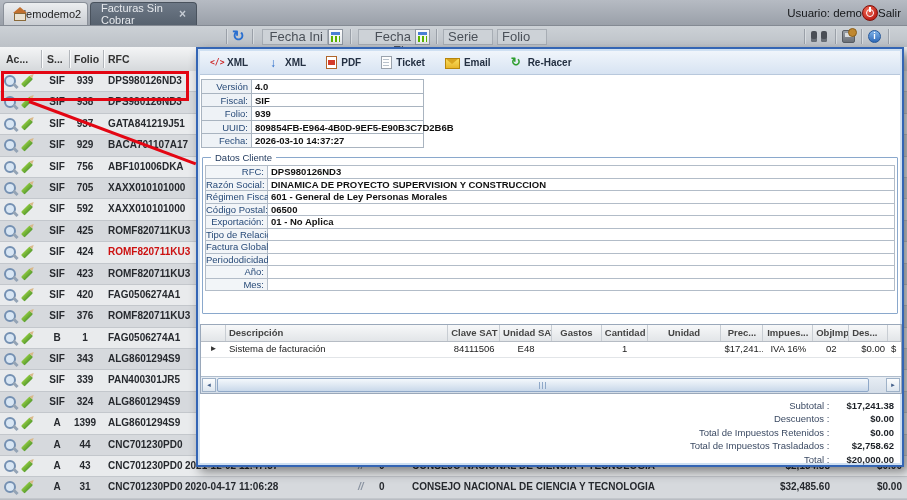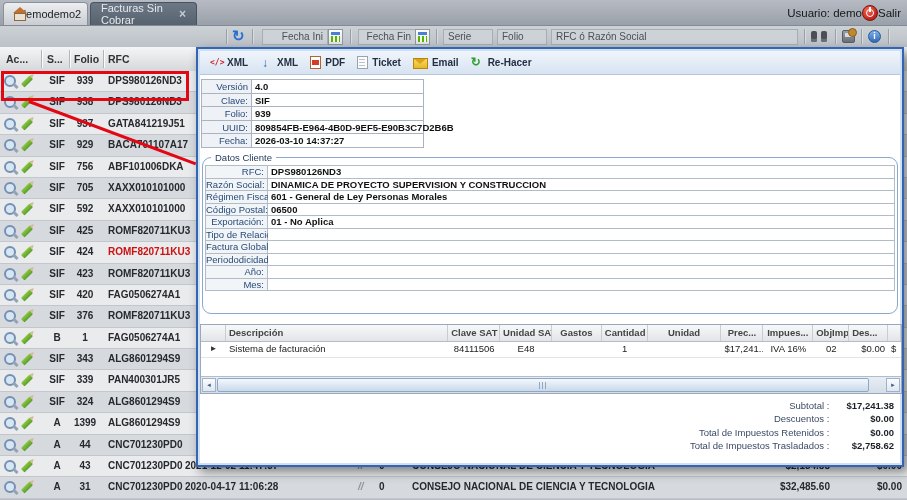--- a/index.html
+++ b/index.html
@@ -17,21 +17,21 @@
   .ic-home::after{content:"";position:absolute;left:-1px;top:-2px;border-left:7px solid transparent;border-right:7px solid transparent;border-bottom:6px solid #c1702e;}
   .userarea{position:absolute;right:6px;top:0;height:25px;display:flex;align-items:center;gap:0;font-size:11.5px;color:#15171a;}
   .ic-power{position:relative;width:14px;height:14px;border-radius:50%;background:radial-gradient(circle at 35% 30%,#f26a55,#c0231a 70%);border:1px solid #7e120c;display:inline-block;}
   .ic-power::before{content:"";position:absolute;left:3px;top:3px;width:6px;height:6px;border:1.5px solid #fff;border-radius:50%;}
   .ic-power::after{content:"";position:absolute;left:6.5px;top:1.5px;width:2px;height:5px;background:#fff;}
 
   
   .toolbar{position:absolute;left:0;top:26px;width:907px;height:21px;background:linear-gradient(#ccd1d6,#bcc1c7);border-bottom:1px solid #93999f;}
   .tsep{position:absolute;top:3px;width:1px;height:15px;background:#9aa0a8;box-shadow:1px 0 0 #d8dce0;}
   .ic-refresh{position:absolute;top:1px;color:#2a6fd0;font-size:15px;font-weight:bold;line-height:18px;}
-  .tinput{position:absolute;top:3px;height:14px;background:#cdd2d7;border:1px solid #a7adb4;font-size:10px;color:#4a5058;line-height:14px;box-sizing:content-box;padding:0 4px;}
+  .tinput{position:absolute;top:3px;height:14px;background:#cdd2d7;border:1px solid #a7adb4;font-size:13px;color:#4a5058;line-height:14px;box-sizing:content-box;padding:0 4px;}
   .tinput.r{text-align:right;}
   .calbtn{position:absolute;top:3px;width:15px;height:16px;background:linear-gradient(#fdfdfd,#dfe3e8);border:1px solid #8f96a0;box-sizing:border-box;}
   .calbtn::before{content:"";position:absolute;left:2px;top:2px;right:2px;height:3px;background:#4a7fd4;}
   .calbtn::after{content:"";position:absolute;left:2px;top:6px;right:2px;bottom:2px;background:repeating-linear-gradient(90deg,#59b200 0 2px,#f4f8f0 2px 4px);}
   .ic-binoc{position:absolute;top:5px;width:16px;height:11px;}
   .ic-binoc::before{content:"";position:absolute;left:0;top:0;width:6px;height:11px;background:#4a4f56;border-radius:2px;box-shadow:inset 0 -3px 0 #6a7078;}
   .ic-binoc::after{content:"";position:absolute;right:0;top:0;width:6px;height:11px;background:#4a4f56;border-radius:2px;box-shadow:inset 0 -3px 0 #6a7078;}
   .ic-savegear{position:absolute;top:4px;width:13px;height:13px;background:linear-gradient(#9aa0a8,#6c7178);border-radius:2px;border:1px solid #585d64;box-sizing:border-box;}
   .ic-savegear::before{content:"";position:absolute;left:2px;top:2px;right:2px;height:4px;background:#d8dce0;}
   .ic-savegear::after{content:"";position:absolute;right:-3px;top:-3px;width:7px;height:7px;border-radius:50%;background:#c08830;border:1px solid #8a5f1c;}
@@ -56,40 +56,40 @@
   .gc.razon{left:412px;}
   .gc.importe{left:740px;width:90px;text-align:right;}
   .gc.saldo{left:840px;width:62px;text-align:right;}
   .ic-mag{position:absolute;left:4px;top:4px;width:8px;height:8px;border:2px solid #7490b2;border-radius:50%;background:#d8e6f4;box-sizing:content-box;}
   .ic-mag::after{content:"";position:absolute;width:2.5px;height:6px;background:#93a3b5;right:-2px;bottom:-4px;transform:rotate(-45deg);}
   .ic-pen{position:absolute;left:21px;top:8px;width:12px;height:5px;background:linear-gradient(#8cc63f,#5a9e2f);border-radius:1px;transform:rotate(-45deg);}
   .ic-pen::after{content:"";position:absolute;right:-4px;top:0;border-top:2.5px solid transparent;border-bottom:2.5px solid transparent;border-left:4px solid #d9b98a;}
 
   
   .panel{position:absolute;left:196px;top:47px;width:708px;height:420px;background:#fff;border:2px solid #3465b4;box-sizing:border-box;box-shadow:inset 0 0 0 2px #cfe0f2, 4px 5px 10px rgba(0,0,0,.45);z-index:20;}
-  .ptoolbar{position:absolute;left:2px;top:2px;right:2px;height:24px;background:linear-gradient(#f0f5fb,#d7e3f2);border-bottom:1px solid #b8c8dc;display:flex;align-items:center;gap:12px;padding-left:10px;box-sizing:border-box;}
+  .ptoolbar{position:absolute;left:2px;top:2px;right:2px;height:24px;background:linear-gradient(#f0f5fb,#d7e3f2);border-bottom:1px solid #b8c8dc;display:flex;align-items:center;gap:20px;padding-left:10px;box-sizing:border-box;}
   .pbtn{display:flex;align-items:center;gap:4px;font-size:10px;font-weight:bold;color:#243042;cursor:default;}
   .tb-ico{display:inline-block;position:relative;width:13px;height:12px;}
   .xml-code-icon::before{content:"</>";position:absolute;left:0;top:1px;color:#cc2222;font:bold 8px "DejaVu Sans Mono",monospace;}
   .xml-download-icon::before{content:"↓";position:absolute;left:2px;top:-1px;color:#2468c8;font-size:12px;font-weight:bold;}
   .pdf-icon{background:#fff;border:1px solid #b0652a;width:9px;height:11px;}
   .pdf-icon::after{content:"";position:absolute;left:1px;top:3px;width:7px;height:5px;background:#d43b2a;}
   .ticket-icon{background:#fdfdfd;border:1px solid #9aa2ac;width:9px;height:11px;}
   .ticket-icon::after{content:"";position:absolute;left:1px;top:2px;width:6px;height:7px;background:repeating-linear-gradient(#b9c2cc 0 1px,transparent 1px 3px);}
   .email-icon{width:13px;height:9px;background:linear-gradient(#f9dd5e,#e8b62a);border:1px solid #b8860b;margin-top:2px;}
   .email-icon::after{content:"";position:absolute;left:0;top:0;border-left:6.5px solid transparent;border-right:6.5px solid transparent;border-top:5px solid #d9a51f;}
   .redo-icon::before{content:"↻";position:absolute;left:0;top:-2px;color:#2f9e2f;font-size:12px;font-weight:bold;}
 
   .pfields{position:absolute;left:3px;top:30px;}
   .pfrow{display:flex;height:14.5px;margin-top:-1px;}
   .pfrow:first-child{margin-top:0;}
   .pf-label{width:51px;border:1px solid #a9b4c0;background:#eef2f6;color:#274a78;font-size:9.5px;text-align:right;padding-right:3px;line-height:13px;box-sizing:border-box;}
   .pf-value{width:172px;border:1px solid #a9b4c0;border-left:none;background:#fff;color:#111;font-size:9.5px;font-weight:bold;padding-left:3px;line-height:13px;box-sizing:border-box;white-space:nowrap;}
 
-  .datos{position:absolute;left:4px;top:108px;width:696px;height:157px;border:1px solid #8aa8cc;border-radius:9px;box-sizing:border-box;}
+  .datos{position:absolute;left:4px;top:108px;width:696px;height:157px;border:1px solid #8aa8cc;border-radius:1px;box-sizing:border-box;}
   .datos-legend{position:absolute;left:8px;top:-6px;background:#fff;padding:0 4px;font-size:9.5px;color:#223a5e;}
   .dcrows{position:absolute;left:2px;top:7px;right:2px;}
   .dcrow{display:flex;height:13.5px;margin-top:-1px;}
   .dcrow:first-child{margin-top:0;}
   .dc-label{width:63px;border:1px solid #b2bcc8;background:#f2f5f8;color:#274a78;font-size:9.5px;text-align:right;padding-right:3px;line-height:12px;box-sizing:border-box;white-space:nowrap;}
   .dc-value{flex:1;border:1px solid #b2bcc8;border-left:none;background:#fff;color:#111;font-size:9.5px;font-weight:bold;padding-left:3px;line-height:12px;box-sizing:border-box;white-space:nowrap;overflow:hidden;}
 
   .itemsbox{position:absolute;left:2px;top:275px;width:702px;height:70px;border:1px solid #9aa8ba;box-sizing:border-box;background:#fff;}
   .ithead{display:flex;height:16px;background:linear-gradient(#f7f8f9,#e2e5e8);border-bottom:1px solid #b6bcc4;font-size:9.5px;font-weight:bold;color:#444;}
   .ithead span{box-sizing:border-box;border-right:1px solid #c8cdd3;line-height:15px;padding:0 3px;overflow:hidden;white-space:nowrap;}
@@ -137,21 +137,20 @@
     <span class="ic-refresh" style="left:232px">↻</span>
     <span class="tsep" style="left:252px"></span>
     <span class="tinput r" style="left:262px;width:56px">Fecha Ini</span>
     <span class="calbtn" style="left:328px"></span>
     <span class="tsep" style="left:350px"></span>
     <span class="tinput r" style="left:358px;width:48px">Fecha Fin</span>
     <span class="calbtn" style="left:415px"></span>
     <span class="tsep" style="left:436px"></span>
     <span class="tinput" style="left:443px;width:40px">Serie</span>
     <span class="tinput" style="left:497px;width:40px">Folio</span>
-    <span class="tinput" style="left:551px;width:237px">RFC ó Razón Social</span>
     <span class="tsep" style="left:804px"></span>
     <span class="ic-binoc" style="left:811px"></span>
     <span class="tsep" style="left:835px"></span>
     <span class="ic-savegear" style="left:842px"></span>
     <span class="tsep" style="left:861px"></span>
     <span class="ic-info" style="left:868px">i</span>
     <span class="tsep" style="left:888px"></span>
   </div>
 
   <div class="gridheader">
@@ -345,21 +344,21 @@
           <span class="tb-ico redo-icon"></span>
           <span>Re-Hacer</span>
         </span>
       </div>
     <div class="pfields" id="panelFields">
         <div class="pfrow">
           <span class="pf-label">Versión CFDI:</span>
           <span class="pf-value">4.0</span>
         </div>
         <div class="pfrow">
-          <span class="pf-label">Clave:</span>
+          <span class="pf-label">Fiscal:</span>
           <span class="pf-value">SIF</span>
         </div>
         <div class="pfrow">
           <span class="pf-label">Folio:</span>
           <span class="pf-value">939</span>
         </div>
         <div class="pfrow">
           <span class="pf-label">UUID:</span>
           <span class="pf-value">809854FB-E964-4B0D-9EF5-E90B3C7D2B6B</span>
         </div>
@@ -458,19 +457,23 @@
           <span class="tvalue">$0.00</span>
         </div>
         <div class="tline">
           <span class="tlabel">Total de Impuestos Retenidos :&nbsp;</span>
           <span class="tvalue">$0.00</span>
         </div>
         <div class="tline">
           <span class="tlabel">Total de Impuestos Trasladados :&nbsp;</span>
           <span class="tvalue">$2,758.62</span>
         </div>
+        <div class="tline">
+          <span class="tlabel">Total :&nbsp;</span>
+          <span class="tvalue">$20,000.00</span>
+        </div>
       </div>
   </div>
 
   <div class="ann-rect"></div>
   <div class="ann-line"></div>
 
 </div>
 
 </body></html>

